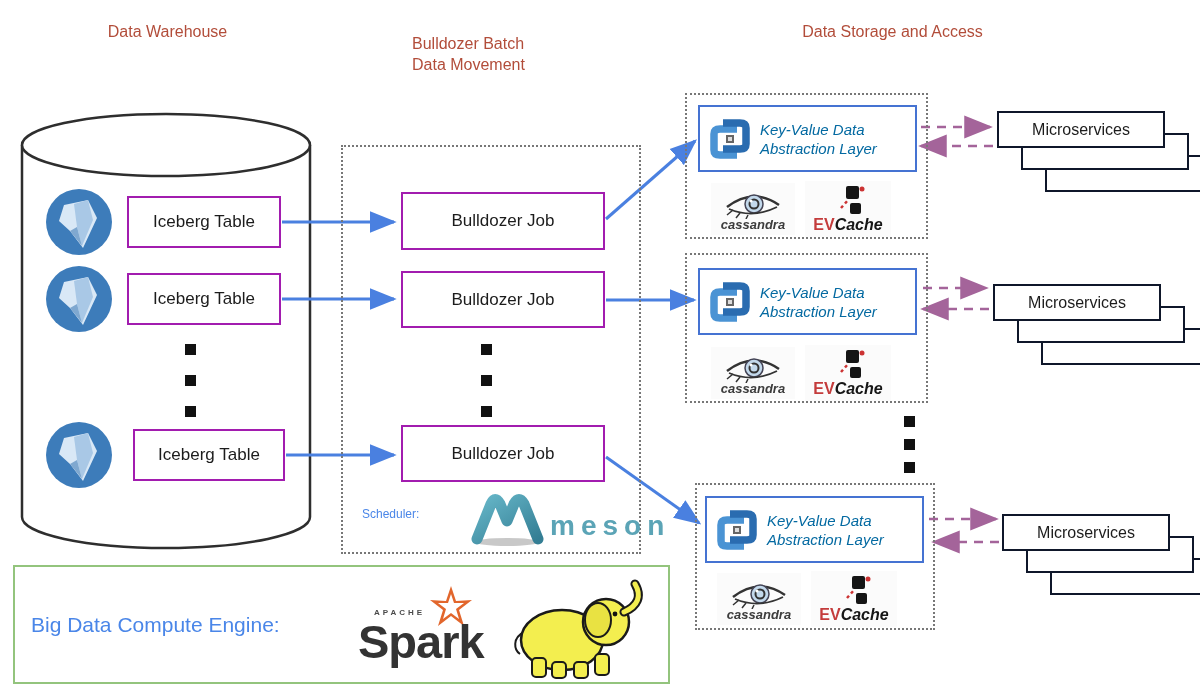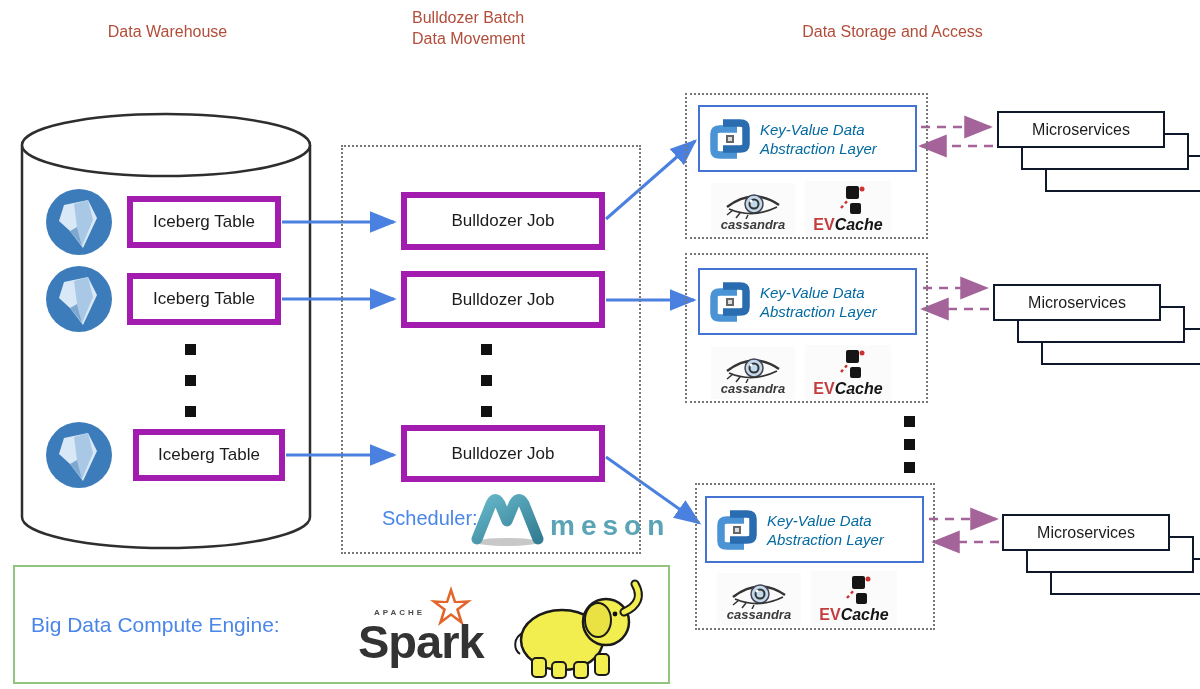--- a/index.html
+++ b/index.html
@@ -3,21 +3,21 @@
 <meta charset="utf-8">
 <style>
   html,body{margin:0;padding:0;background:#fff;}
   #canvas{
     position:relative; width:1200px; height:689px; background:#ffffff;
     font-family:"Liberation Sans", sans-serif; overflow:hidden;
   }
   .abs{position:absolute;}
   .header{position:absolute; color:#b24d3a; font-size:16px; line-height:21px;}
   .blue-box{
-    position:absolute; background:#fff; border:6px solid #a21caf; box-sizing:border-box;
+    position:absolute; background:#fff; border:2px solid #a21caf; box-sizing:border-box;
     display:flex; align-items:center; justify-content:center;
     font-size:17px; color:#1c1c1c;
   }
   .dotted-box{position:absolute; border:2px dotted #777; box-sizing:border-box;}
   .vdots{position:absolute; display:flex; flex-direction:column;}
   .vdots span{width:11px; height:11px; background:#111;}
   .gap20 span + span{margin-top:20px;}
   .gap12 span + span{margin-top:12px;}
   .kv-box{
     position:absolute; left:11px; top:10px; width:219px; height:67px;
@@ -83,21 +83,21 @@
       <line x1="921" y1="127" x2="990" y2="127" marker-end="url(#mp)"></line>
       <line x1="993" y1="146" x2="921" y2="146" marker-end="url(#mp)"></line>
       <line x1="923" y1="288" x2="986" y2="288" marker-end="url(#mp)"></line>
       <line x1="989" y1="309" x2="923" y2="309" marker-end="url(#mp)"></line>
       <line x1="929" y1="519" x2="996" y2="519" marker-end="url(#mp)"></line>
       <line x1="999" y1="542" x2="934" y2="542" marker-end="url(#mp)"></line>
     </g>
   </svg>
 
   <div class="header" style="left:60px; top:21px; width:215px; text-align:center;">Data Warehouse</div>
-  <div class="header" style="left:412px; top:7px;">
+  <div class="header" style="left:412px; top:33px;">
     <div>Bulldozer Batch</div>
     <div>Data Movement</div>
   </div>
   <div class="header" style="left:740px; top:21px; width:305px; text-align:center;">Data Storage and Access</div>
 
   <svg class="abs" style="left:44px;top:187px" width="70" height="70">
     <circle cx="35" cy="35" r="33" fill="#3d7cba"></circle>
     <polygon points="20,18 44,13 53,31 39,61 26,44 15,34" fill="#d9e8f6"></polygon>
     <polygon points="30,17 44,13 49,33 38,59 33,40" fill="#a9c8e6"></polygon>
     <polygon points="33,40 38,59 26,44" fill="#7fa8d0"></polygon>
@@ -146,21 +146,21 @@
   <div class="blue-box" style="left:401px; top:192px; width:204px; height:58px;">
     <span>Bulldozer Job</span>
   </div>
   <div class="blue-box" style="left:401px; top:271px; width:204px; height:57px;">
     <span>Bulldozer Job</span>
   </div>
   <div class="blue-box" style="left:401px; top:425px; width:204px; height:57px;">
     <span>Bulldozer Job</span>
   </div>
 
-  <div class="abs blue-label" style="left:382px; top:507px; font-size:20px;">Scheduler:</div>
+  <div class="abs blue-label" style="left:362px; top:507px; font-size:12px;">Scheduler:</div>
   <svg class="abs" style="left:468px; top:489px;" width="78" height="60">
     <ellipse cx="39" cy="53" rx="32" ry="4" fill="#9a9a9a" opacity="0.55"></ellipse>
     <path d="M9,50 L23,15 Q27,6 32,15 L39,32 L46,15 Q51,6 56,15 L70,50" fill="none" stroke="url(#tealg)" stroke-width="11" stroke-linecap="round" stroke-linejoin="round"></path>
   </svg>
   <div class="abs meson-name" style="left:550px; top:510px;">meson</div>
 
   <div class="green-box" style="left:13px; top:565px; width:657px; height:119px;"></div>
   <div class="abs blue-label" style="left:31px; top:613px; font-size:21px;">Big Data Compute Engine:</div>
 
   <div class="spark-wrap" style="left:344px; top:586px;">

